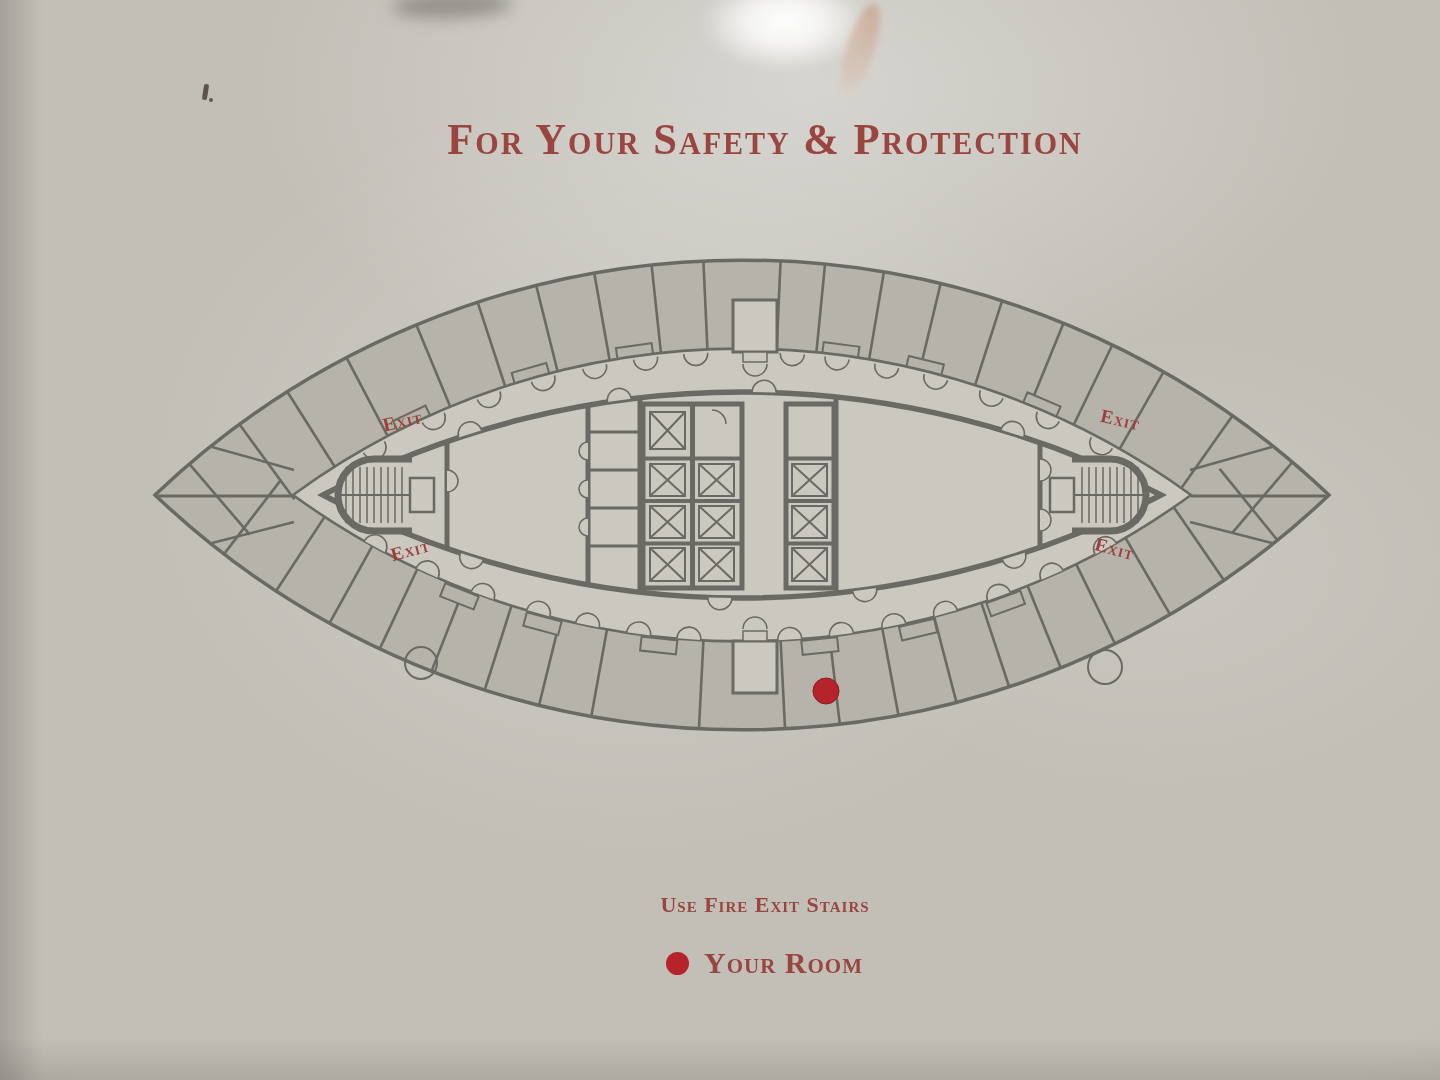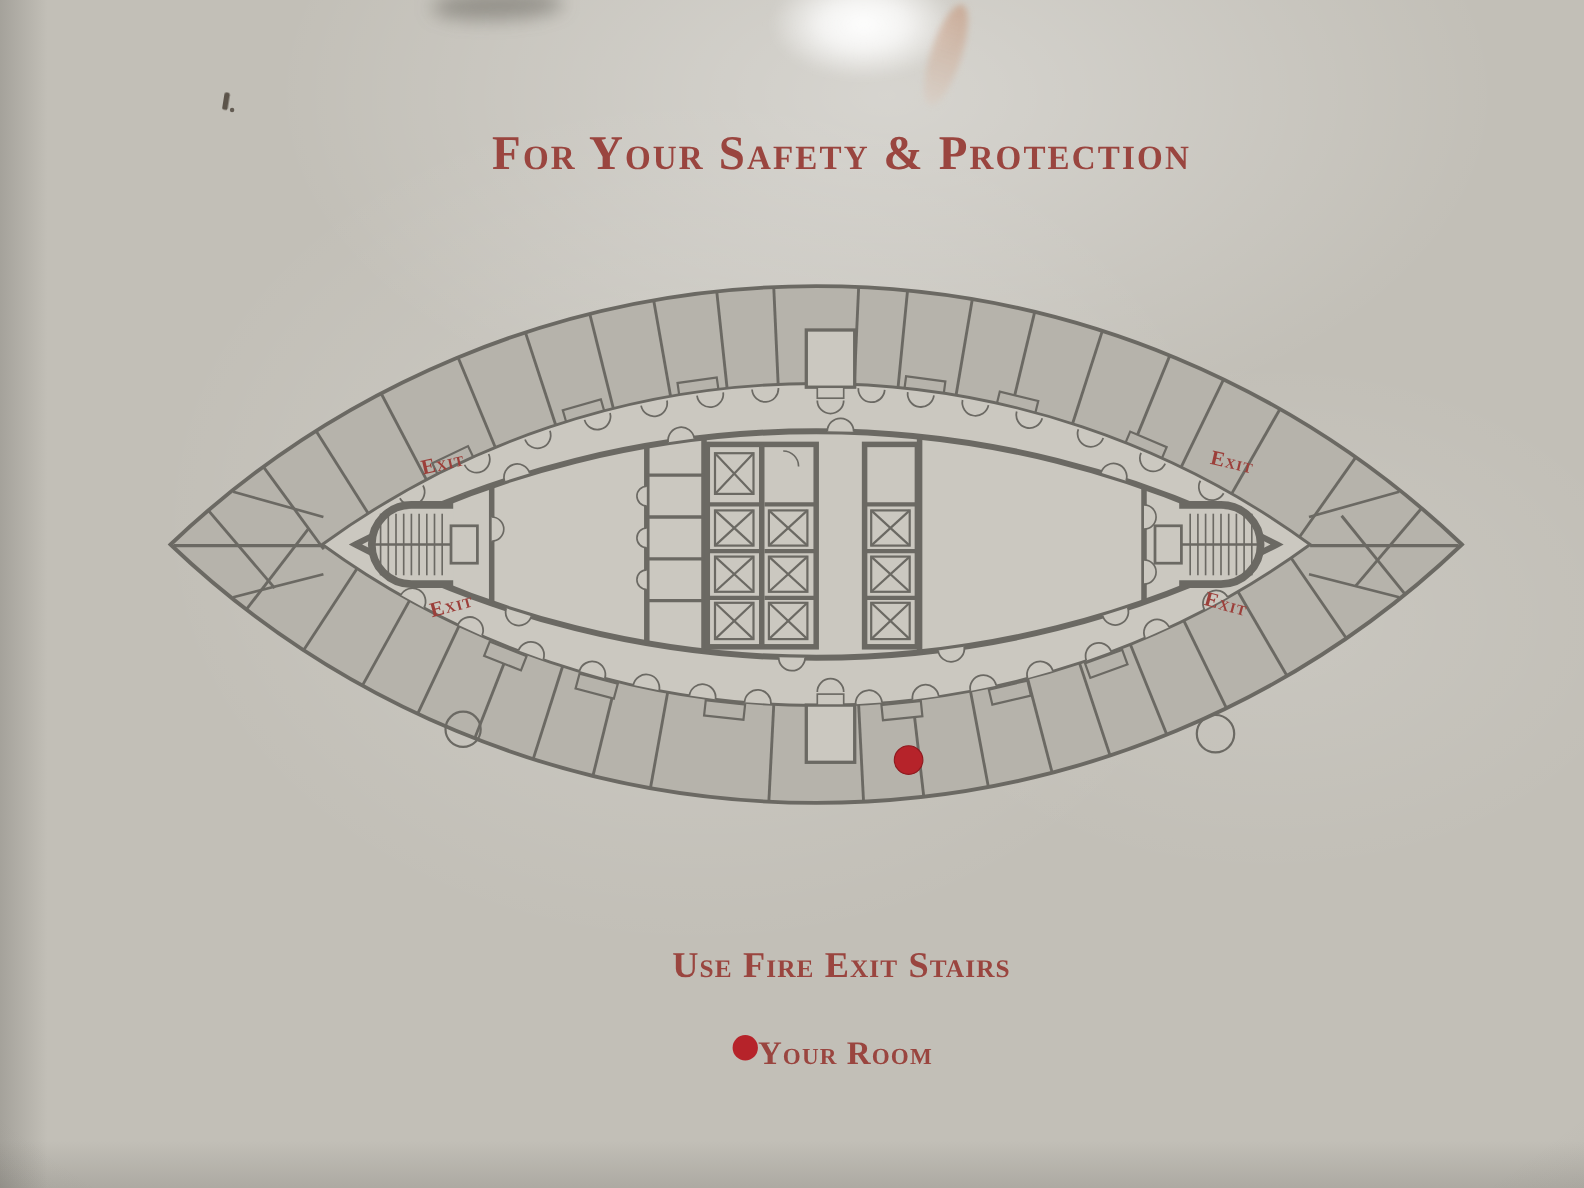--- a/index.html
+++ b/index.html
@@ -25,22 +25,22 @@
       border-radius:50%;transform:rotate(-2deg);filter:blur(8px);}
   .speck{left:203px;top:84px;width:5px;height:16px;background:rgba(58,48,38,0.75);
       border-radius:2px;transform:rotate(9deg);filter:blur(0.6px);}
   .speck2{left:209px;top:98px;width:4px;height:4px;background:rgba(58,48,38,0.7);
       border-radius:50%;}
 
   .redtext{color:#9a453f;font-weight:bold;font-variant:small-caps;text-align:center;}
   #title{left:90px;top:114px;width:1350px;font-size:44px;letter-spacing:2px;
          transform:scaleX(0.97);}
   #warn1{left:90px;top:822px;width:1350px;font-size:33px;letter-spacing:1px;}
-  #warn2{left:90px;top:860px;width:1350px;font-size:33px;letter-spacing:1px;}
-  #legend{left:666px;top:941px;height:44px;display:flex;}
+  #warn2{left:90px;top:892px;width:1350px;font-size:22px;letter-spacing:1px;}
+  #legend{left:666px;top:941px;height:44px;display:flex;align-items:center;gap:15px;}
   #legend .dot{width:23px;height:23px;border-radius:50%;background:#b6232a;}
   #legend .lab{color:#9a453f;font-weight:bold;font-variant:small-caps;font-size:30px;
          letter-spacing:1px;}
 
   svg text.exit{font-family:"Liberation Serif","DejaVu Serif",serif;font-weight:bold;
          font-variant:small-caps;font-size:19px;fill:#9c3f3a;letter-spacing:1px;
          text-anchor:middle;}
 </style>
 </head>
 <body>

